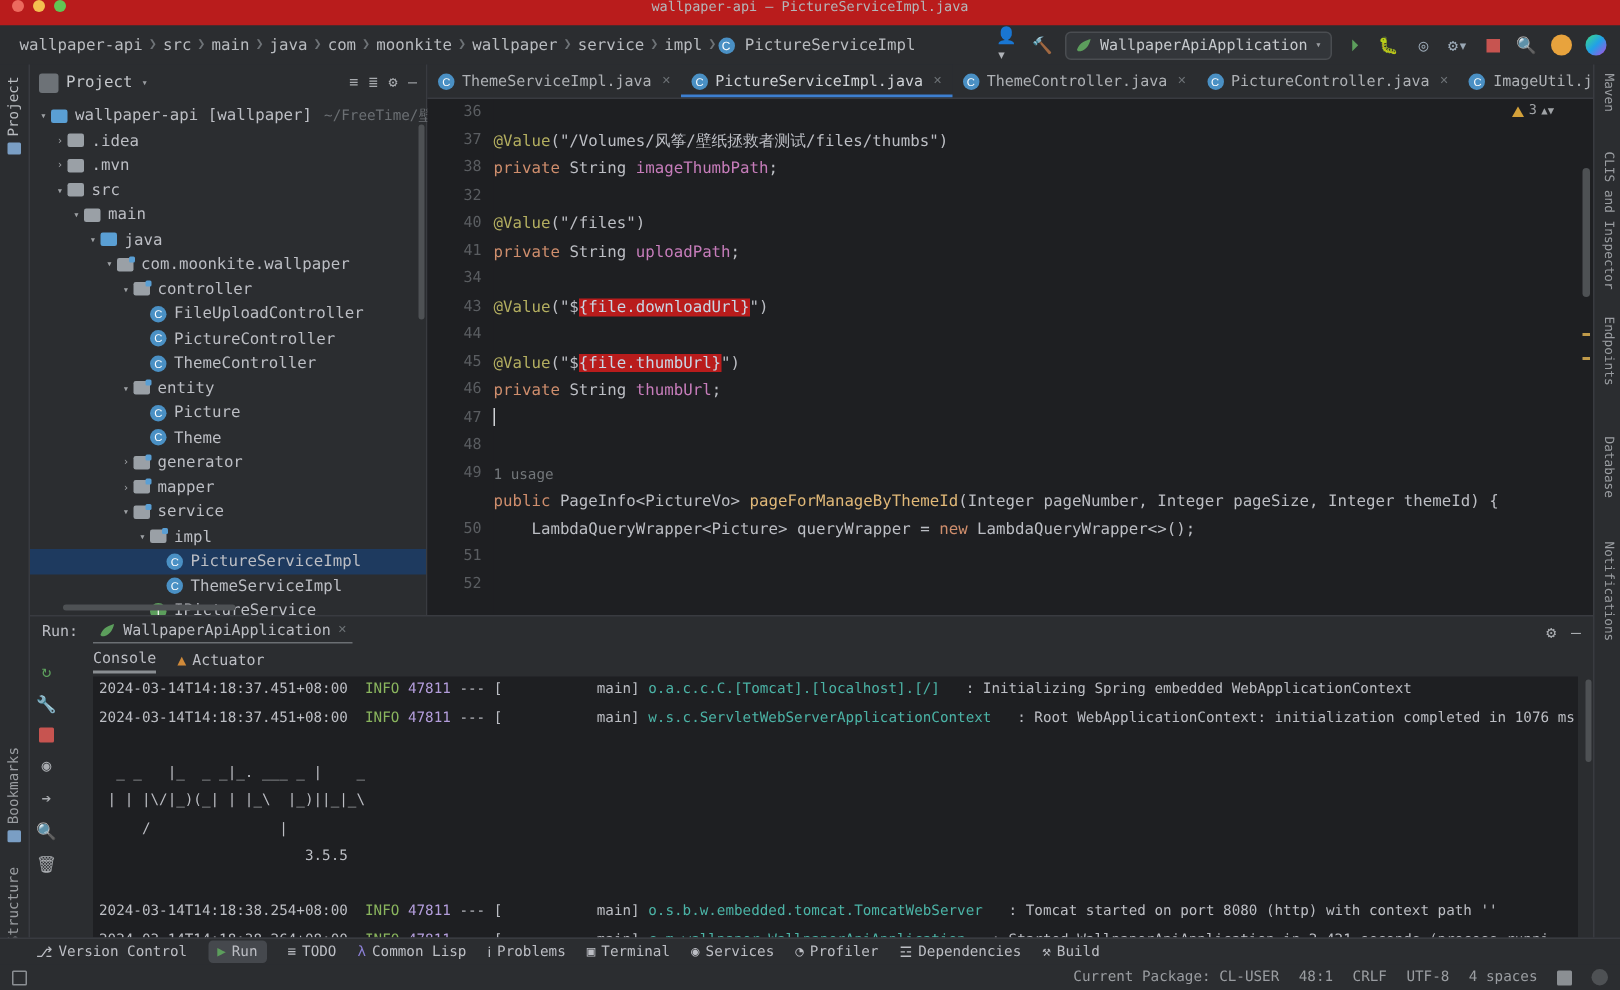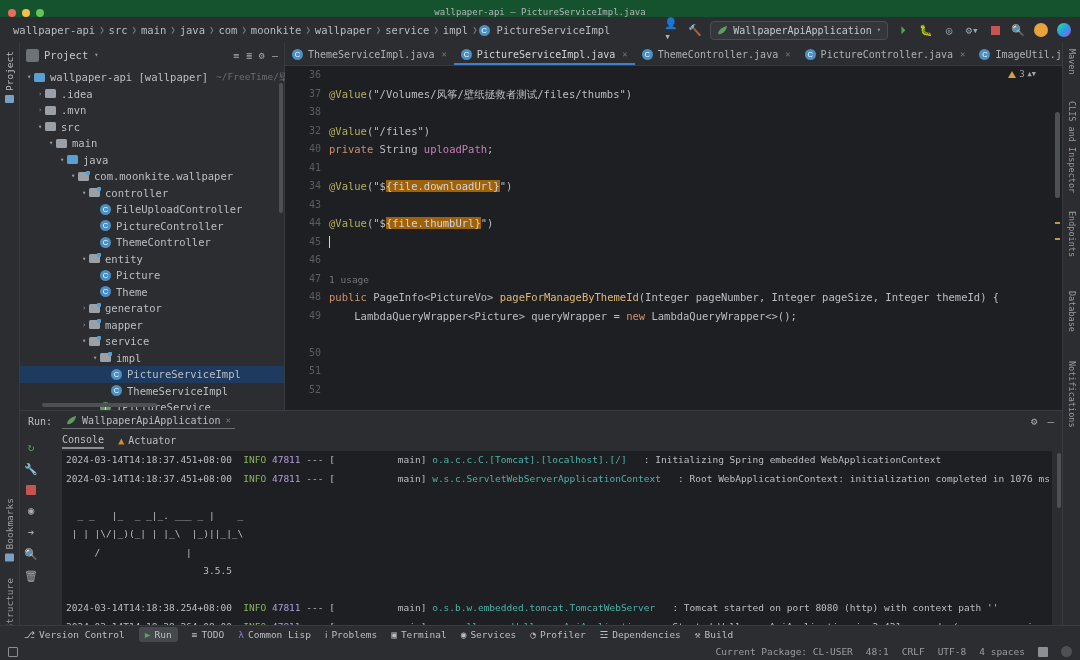--- a/index.html
+++ b/index.html
@@ -8,21 +8,21 @@
     background: #2b2d30;
     font-family: "DejaVu Sans Mono", "Liberation Mono", monospace;
     overflow: hidden;
     color: #bcbec4;
   }
   .app { position: relative; width: 1080px; height: 660px; }
 
   
   .titlebar {
     position: absolute; top: 0; left: 0; width: 1080px; height: 17px;
-    background: #14532d; display: flex; align-items: flex-end;
+    background: #b91c1c; display: flex; align-items: flex-start;
   }
   .traffic { display: flex; gap: 6px; margin-left: 8px; }
   .dot { width: 8px; height: 8px; border-radius: 50%; }
   .dot.r { background: #ec6a5e; } .dot.y { background: #f4bf4f; } .dot.g { background: #61c554; }
   .win-title {
     position: absolute; left: 0; right: 0; text-align: center;
     font-size: 9px; color: #b4b6b9; font-family: "DejaVu Sans Mono", monospace;
   }
 
   
@@ -131,21 +131,21 @@
     position: absolute; top: 0; left: 0; width: 44px; height: 100%;
     background: #1e1f22; color: #5a5d61; font-size: 10px; text-align: right;
   }
   .codearea { position: absolute; top: 0; left: 44px; right: 0; height: 100%; font-size: 10.5px; }
   .cline { height: 18.5px; line-height: 18.5px; white-space: pre; }
   .gline { height: 18.5px; line-height: 18.5px; padding-right: 8px; }
   .anno { color: #b3ae60; }
   .kw { color: #cf8e6d; }
   .var { color: #c77dbb; }
   .mth { color: #e0b878; }
-  .prop { background: #a16207; color: #c8d6e5; }
+  .prop { background: #b91c1c; color: #c8d6e5; }
   .usage { color: #73777b; font-size: 9.5px; }
   .caret { display:inline-block; width:1px; height:12px; background:#cfd2d6; vertical-align:-2px; }
   .err-badge {
     position: absolute; top: 3px; right: 26px; font-size: 9px; color: #a0a3a7;
     display: flex; align-items: center; gap: 3px;
   }
   .warn-tri { width:0;height:0;border-left:4px solid transparent;border-right:4px solid transparent;border-bottom:7px solid #d4a13a; }
   .ed-scroll { position:absolute; right:0; top:0; width:9px; height:100%; background:transparent; }
   .ed-scroll .thumb { position:absolute; top:46px; right:2px; width:5px; height:86px; background:#4e5154; border-radius:3px; }
   .mark { position:absolute; right:2px; width:5px; height:2px; background:#c09a4a; }
@@ -459,27 +459,29 @@
         <div class="gline">48</div>
         <div class="gline">49</div>
         <div class="gline"></div>
         <div class="gline">50</div>
         <div class="gline">51</div>
         <div class="gline">52</div>
       </div>
     <div class="codearea" id="codearea">
         <div class="cline">&nbsp;</div>
         <div class="cline"><span class="anno">@Value</span>("/Volumes/风筝/壁纸拯救者测试/files/thumbs")</div>
+        <div class="cline"><span class="kw">private</span> String <span class="var">imageThumbPath</span>;</div>
         <div class="cline">&nbsp;</div>
         <div class="cline"><span class="anno">@Value</span>("/files")</div>
         <div class="cline"><span class="kw">private</span> String <span class="var">uploadPath</span>;</div>
         <div class="cline">&nbsp;</div>
         <div class="cline"><span class="anno">@Value</span>("$<span class="prop">{file.downloadUrl}</span>")</div>
         <div class="cline">&nbsp;</div>
         <div class="cline"><span class="anno">@Value</span>("$<span class="prop">{file.thumbUrl}</span>")</div>
+        <div class="cline"><span class="kw">private</span> String <span class="var">thumbUrl</span>;</div>
         <div class="cline"><span class="caret"></span>&nbsp;</div>
         <div class="cline">&nbsp;</div>
         <div class="cline"><span class="usage">1 usage</span></div>
         <div class="cline"><span class="kw">public</span> PageInfo&lt;PictureVo&gt; <span class="mth">pageForManageByThemeId</span>(Integer pageNumber, Integer pageSize, Integer themeId) {</div>
         <div class="cline">    LambdaQueryWrapper&lt;Picture&gt; queryWrapper = <span class="kw">new</span> LambdaQueryWrapper&lt;&gt;();</div>
       </div>
     <div class="err-badge">
       <span class="warn-tri"></span>
       <span>3</span>
       <span style="font-size:7px;">▲▼</span>

